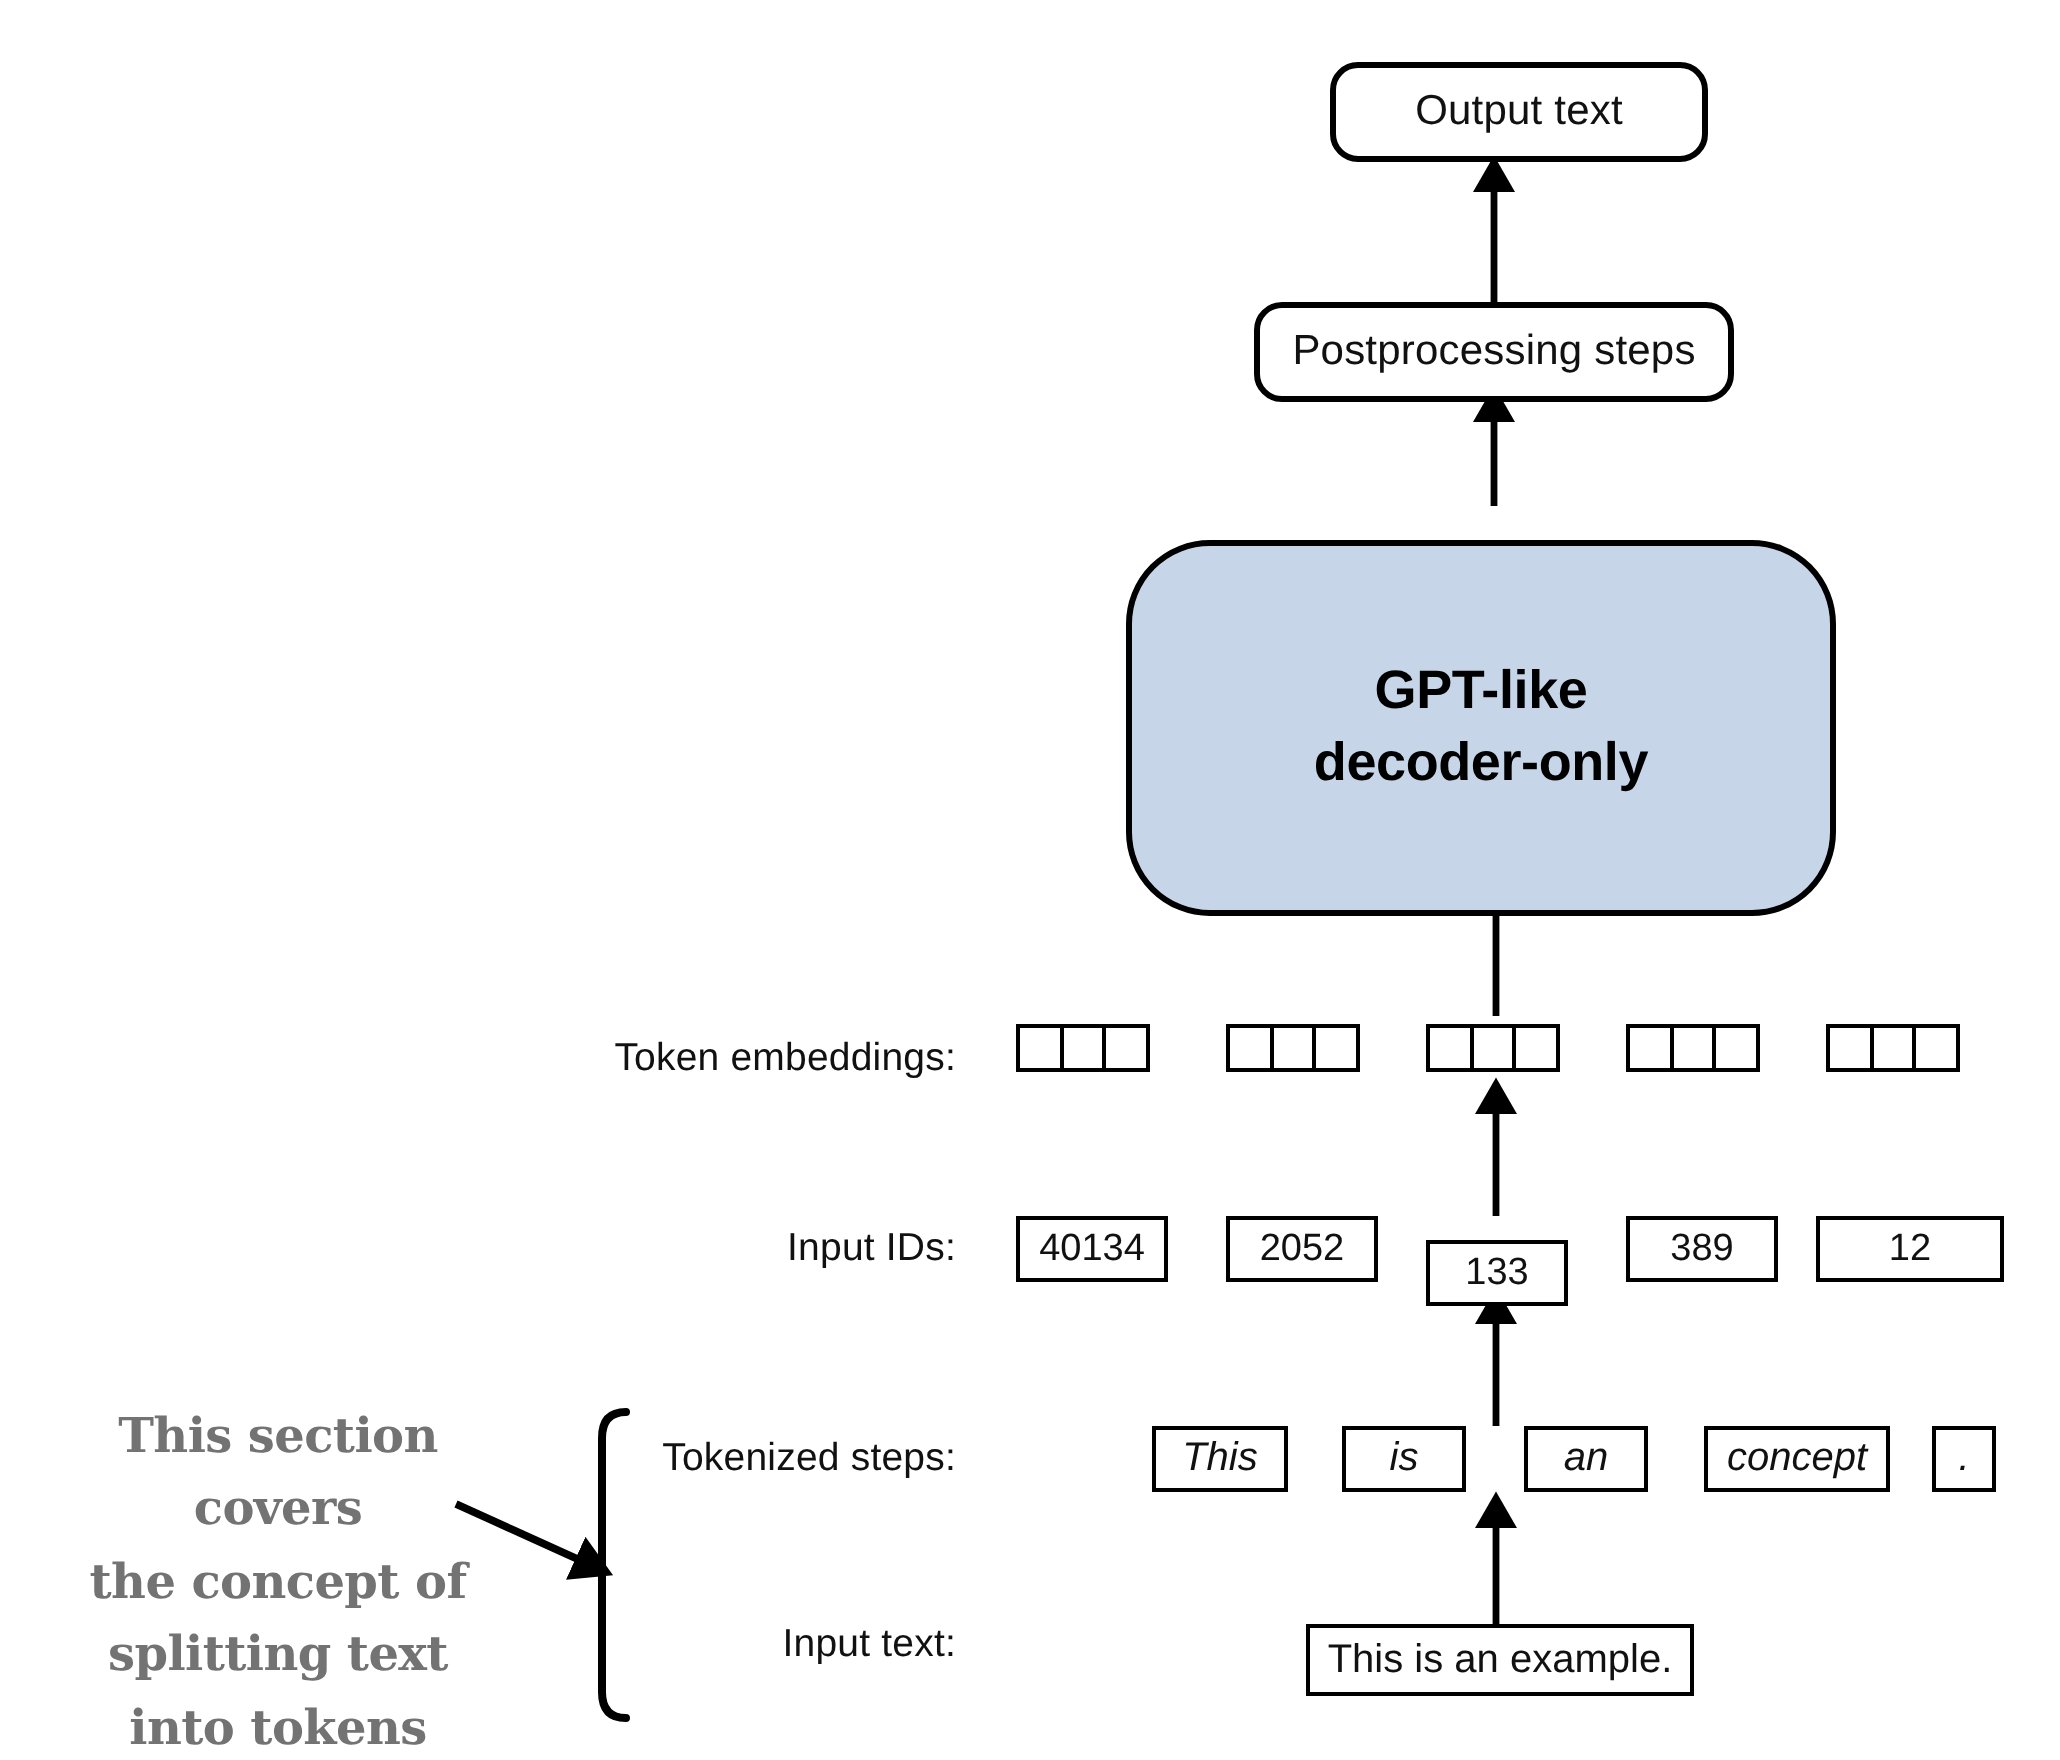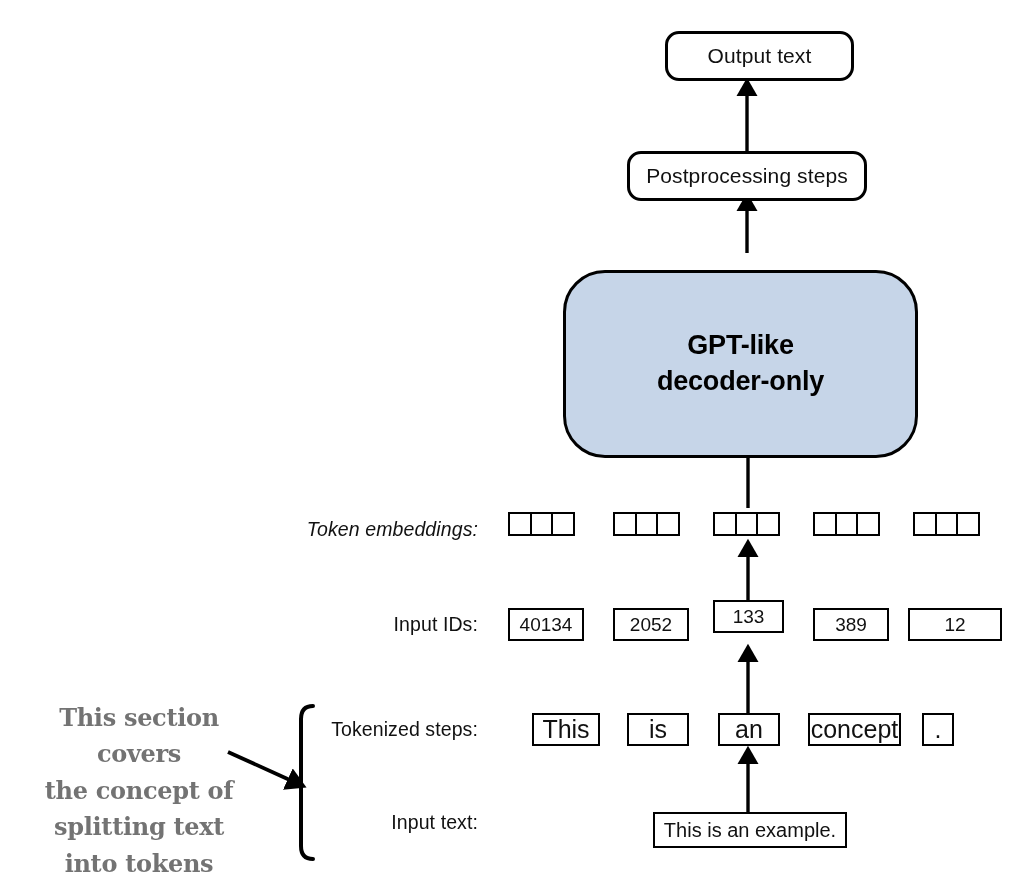--- a/index.html
+++ b/index.html
@@ -67,21 +67,21 @@
   .tokbox {
     border: 2.5px solid #000;
     background: #fff;
     display: flex;
     align-items: center;
     justify-content: center;
     font-size: 19px;
     color: #111;
     height: 33px;
   }
-  .tokbox.italic { font-size: 25px; }
+  .tokbox.italic { font-style: italic; font-size: 20px; margin-left: 44px; }
 
   
   .inputbox {
     border: 2.5px solid #000;
     background: #fff;
     display: flex;
     align-items: center;
     justify-content: center;
     font-size: 20px;
     color: #111;
@@ -149,21 +149,21 @@
 
   <div class="pill abs" style="left:627px; top:151px; width:240px; height:50px;">
     <span>Postprocessing steps</span>
   </div>
 
   <div class="transformer abs" style="left:563px; top:253px; width:355px; height:188px; background:#c6d5e8;margin-top:17px;">
     <span>GPT-like</span>
     <span>decoder-only</span>
   </div>
 
-  <div class="row-label" style="right:552px; top:518px;font-style:italic;">Token embeddings:</div>
+  <div class="row-label" style="right:552px; top:518px;">Token embeddings:</div>
 
   <div class="row-label" style="right:552px; top:613px;">Input IDs:</div>
 
   <div class="row-label" style="right:552px; top:718px;">Tokenized steps:</div>
 
   <div class="row-label" style="right:552px; top:811px;">Input text:</div>
 
   <div id="emb-row">
       <div class="emb-group" style="left: 508px; top: 512px;">
         <div class="emb-cell"></div>
@@ -191,21 +191,21 @@
         <div class="emb-cell"></div>
       </div>
     </div>
 
   <div class="tokbox abs" style="left:508px; top:608px; width:76px;">
     <span>40134</span>
   </div>
   <div class="tokbox abs" style="left:613px; top:608px; width:76px;">
     <span>2052</span>
   </div>
-  <div class="tokbox abs" style="left:713px; top:600px; width:71px;">
+  <div class="tokbox abs" style="left:713px; top:620px; width:71px;">
     <span>133</span>
   </div>
   <div class="tokbox abs" style="left:813px; top:608px; width:76px;">
     <span>389</span>
   </div>
   <div class="tokbox abs" style="left:908px; top:608px; width:94px;">
     <span>12</span>
   </div>
 
   <div class="tokbox italic abs" style="left:532px; top:713px; width:68px;">

